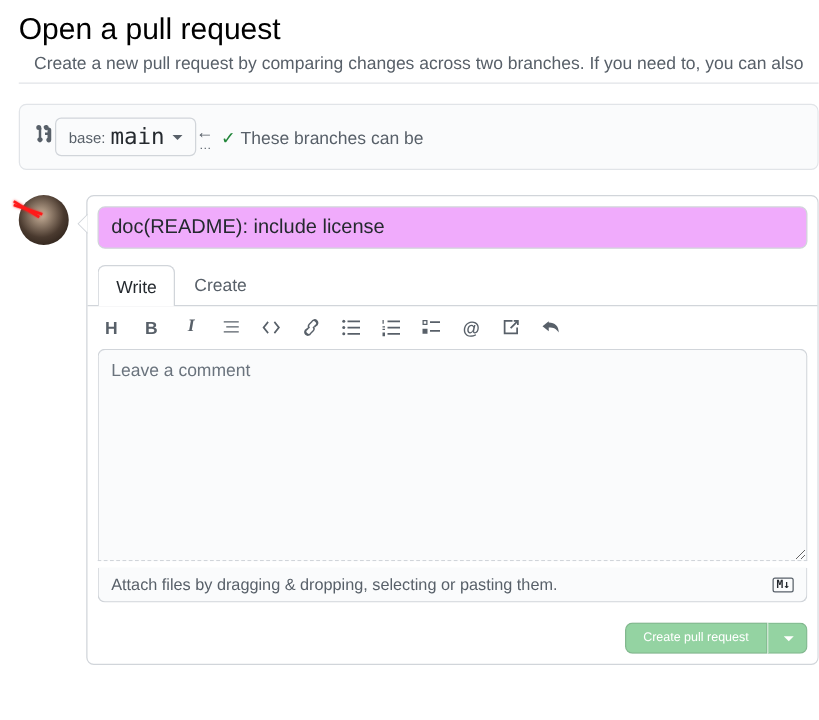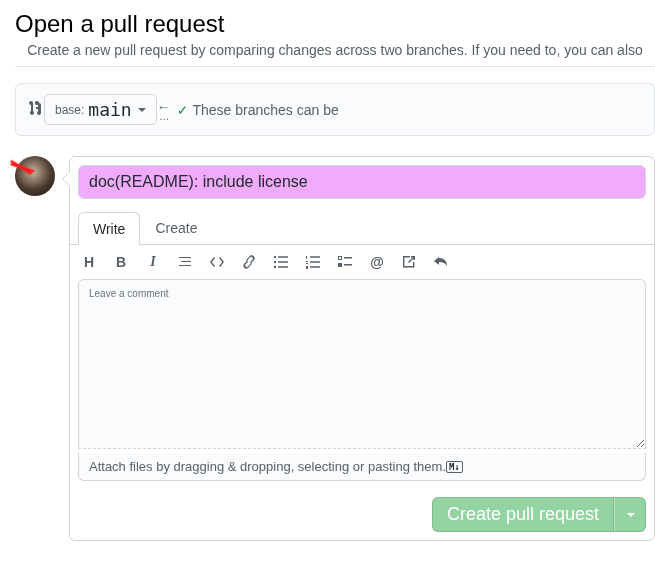--- a/index.html
+++ b/index.html
@@ -176,39 +176,39 @@
   .toolbar svg { width:16px; height:16px; fill:#586069; }
   .toolbar .letter { font-weight:600; font-size:14px; font-family: Arial, sans-serif; }
   .toolbar .italic { font-style: italic; font-family: Georgia, serif; }
   .comment-area {
     margin: 0 8px;
     border: 1px solid #d1d5da;
     border-radius: 6px 6px 0 0;
     border-bottom: 1px dashed #d1d5da;
     padding: 8px 10px;
     min-height: 170px;
-    font-size: 10px;
+    font-size: 14px;
     color: #8b5cf6;
     resize: vertical;
     width: calc(100% - 16px);
     background: #fafbfc;
     font-family: inherit;
   }
   .comment-area::placeholder { color:#6a737d; }
   .attach-bar {
     margin: 0 8px 8px 8px;
     border: 1px solid #d1d5da;
     border-top: none;
     border-radius: 0 0 6px 6px;
     padding: 6px 10px;
     font-size: 13px;
     color: #586069;
     background: #fafbfc;
     display:flex;
-    justify-content: flex-start;
+    justify-content: space-between;
     align-items: center;
   }
   .md-badge {
     font-family: monospace;
     font-size: 9px;
     font-weight: 700;
     border: 1px solid #586069;
     border-radius: 2px;
     padding: 0 2px;
     color: #24292e;
@@ -217,21 +217,21 @@
     display: flex;
     justify-content: flex-end;
     padding: 8px;
     gap: 0;
   }
   .btn-primary {
     background: #94d3a2;
     color: #fff;
     border: 1px solid rgba(27,31,35,0.15);
     padding: 6px 14px;
-    font-size: 18px;
+    font-size: 10px;
     font-weight: 500;
     border-radius: 6px 0 0 6px;
     cursor: pointer;
   }
   .btn-drop {
     background: #94d3a2;
     border: 1px solid rgba(27,31,35,0.15);
     border-left: 1px solid rgba(255,255,255,0.4);
     padding: 6px 10px;
     border-radius: 0 6px 6px 0;

